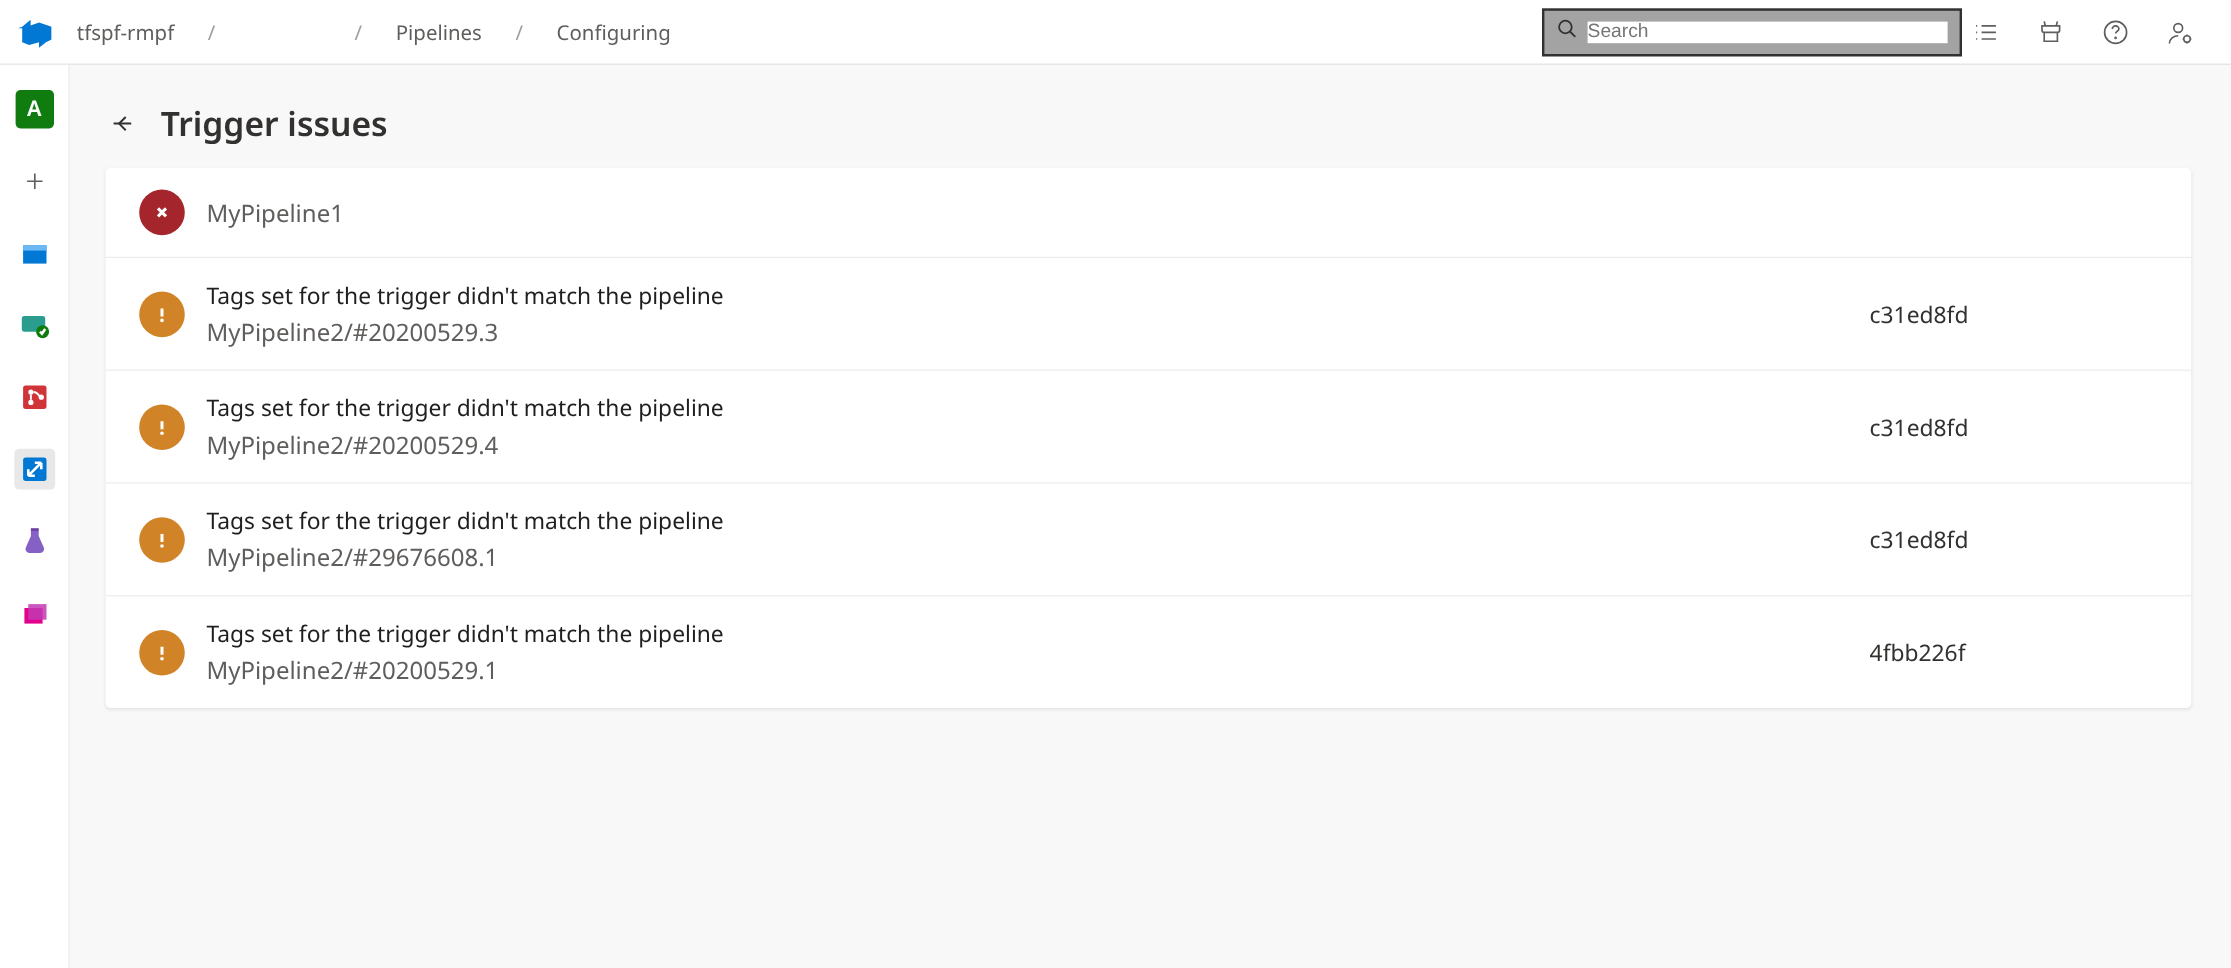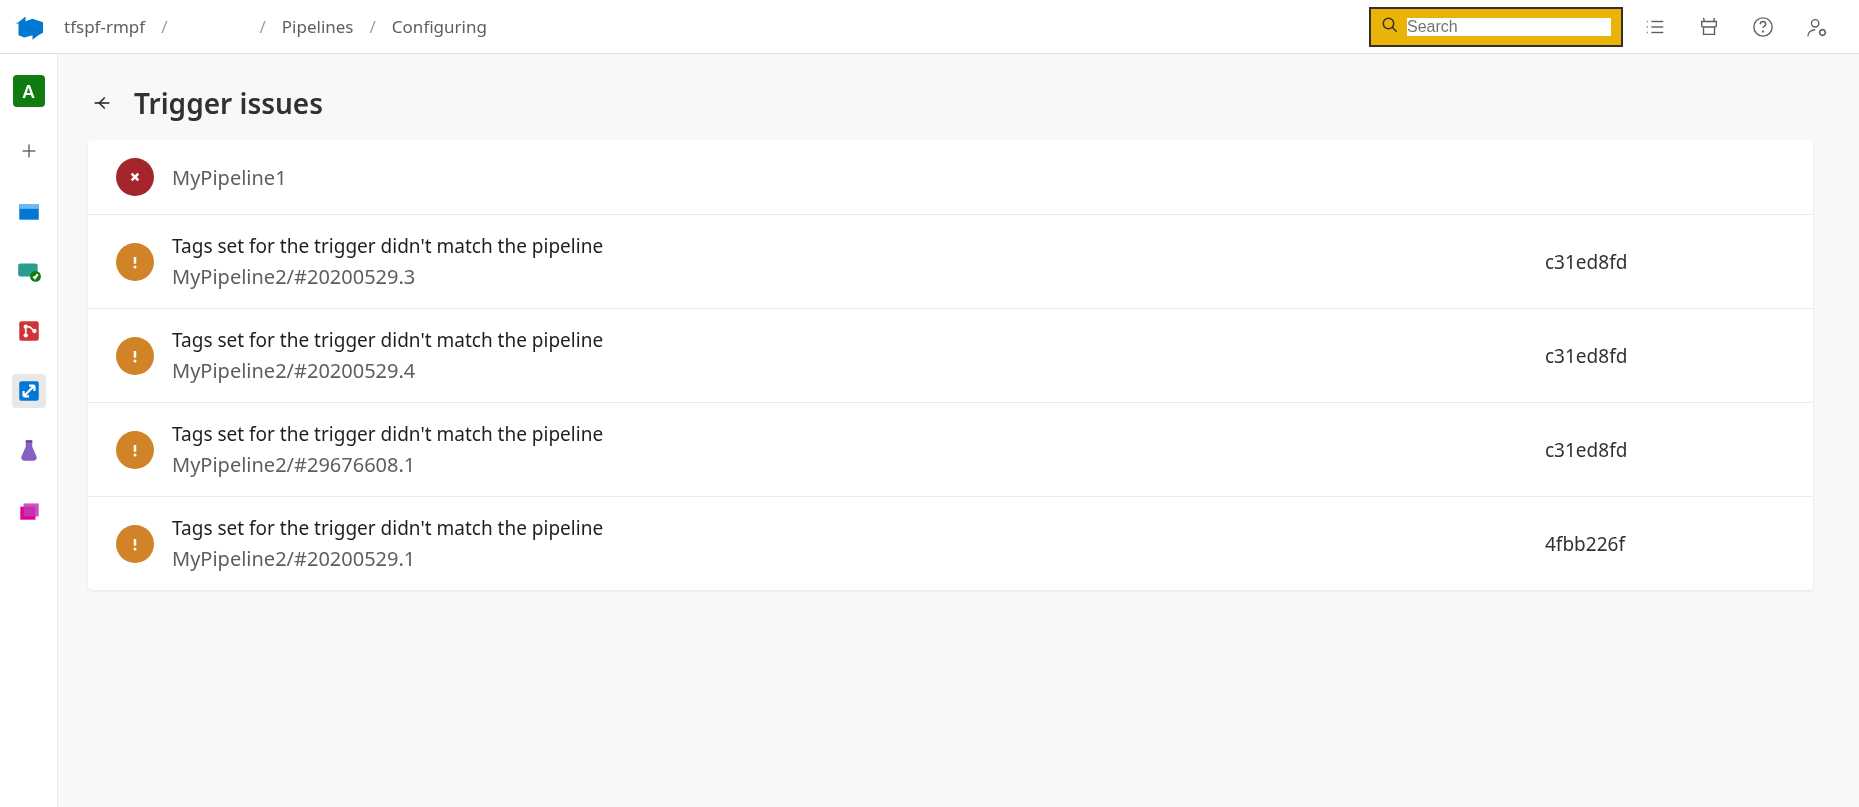--- a/index.html
+++ b/index.html
@@ -16,31 +16,31 @@
   display: flex;
   align-items: center;
   padding: 0 12px;
 }
 .logo {
   width: 34px; height: 34px;
   display: flex; align-items: center; justify-content: center;
   margin-right: 18px;
 }
 .logo svg { width: 28px; height: 28px; }
-.breadcrumbs { display: flex; align-items: center; gap: 6px; font-size: 17px; color: #605e5c; flex: 1; }
+.breadcrumbs { display: flex; align-items: center; gap: 18px; font-size: 17px; color: #605e5c; flex: 1; }
 .breadcrumbs .sep { color: #a19f9d; padding: 0 10px; }
 .breadcrumbs .crumb { cursor: pointer; }
 .breadcrumbs .crumb.empty { display:inline-block; width: 60px; }
 .search {
   display: flex; align-items: center;
-  width: 254px; height: 40px;
+  width: 350px; height: 40px;
   border: 2px solid #323130;
-  background: #eab308;
+  background: #a3a3a3;
   padding: 0 10px;
-  margin-right: 20px;
+  margin-right: 8px;
 }
 .search svg { width: 18px; height: 18px; margin-right: 8px; fill: #323130; }
 .search input {
   border: none; outline: none; font-size: 16px; width: 100%;
 }
 .topicons { display: flex; gap: 30px; align-items: center; padding-right: 18px; }
 .topicons .ticon { width: 24px; height: 24px; display:flex; align-items:center; justify-content:center; cursor:pointer; }
 .topicons svg { width: 22px; height: 22px; stroke: #605e5c; fill: none; stroke-width: 1.5; }
 
 .shell { display: flex; height: calc(100vh - 54px); }
@@ -49,21 +49,21 @@
   background: #fff;
   border-right: 1px solid #eaeaea;
   display: flex; flex-direction: column; align-items: center;
   padding-top: 20px;
   gap: 26px;
 }
 .sb-item { width: 34px; height: 34px; display:flex; align-items:center; justify-content:center; border-radius: 4px; cursor:pointer; }
 .sb-item.selected { background: #e8e8e8; }
 .sb-badge-A { width: 32px; height: 32px; background: #107c10; color:#fff; font-weight:600; font-size:18px; border-radius:4px; display:flex; align-items:center; justify-content:center; }
 
-.main { flex: 1; overflow: auto; padding: 30px 16px 30px 0; }
+.main { flex: 1; overflow: auto; padding: 30px 3px 30px 0; }
 .page-header { display:flex; align-items:center; gap: 18px; padding: 0 30px 18px 30px; }
 .back-arrow { cursor:pointer; width:28px; height:28px; display:flex; align-items:center; justify-content:center; }
 .back-arrow svg { width:22px; height:22px; stroke:#323130; fill:none; stroke-width:1.8; }
 .page-title { font-size: 28px; font-weight:600; }
 
 .card {
   background:#fff;
   margin: 0 30px;
   border-radius: 4px;
   box-shadow: 0 1px 3px rgba(0,0,0,0.08);

